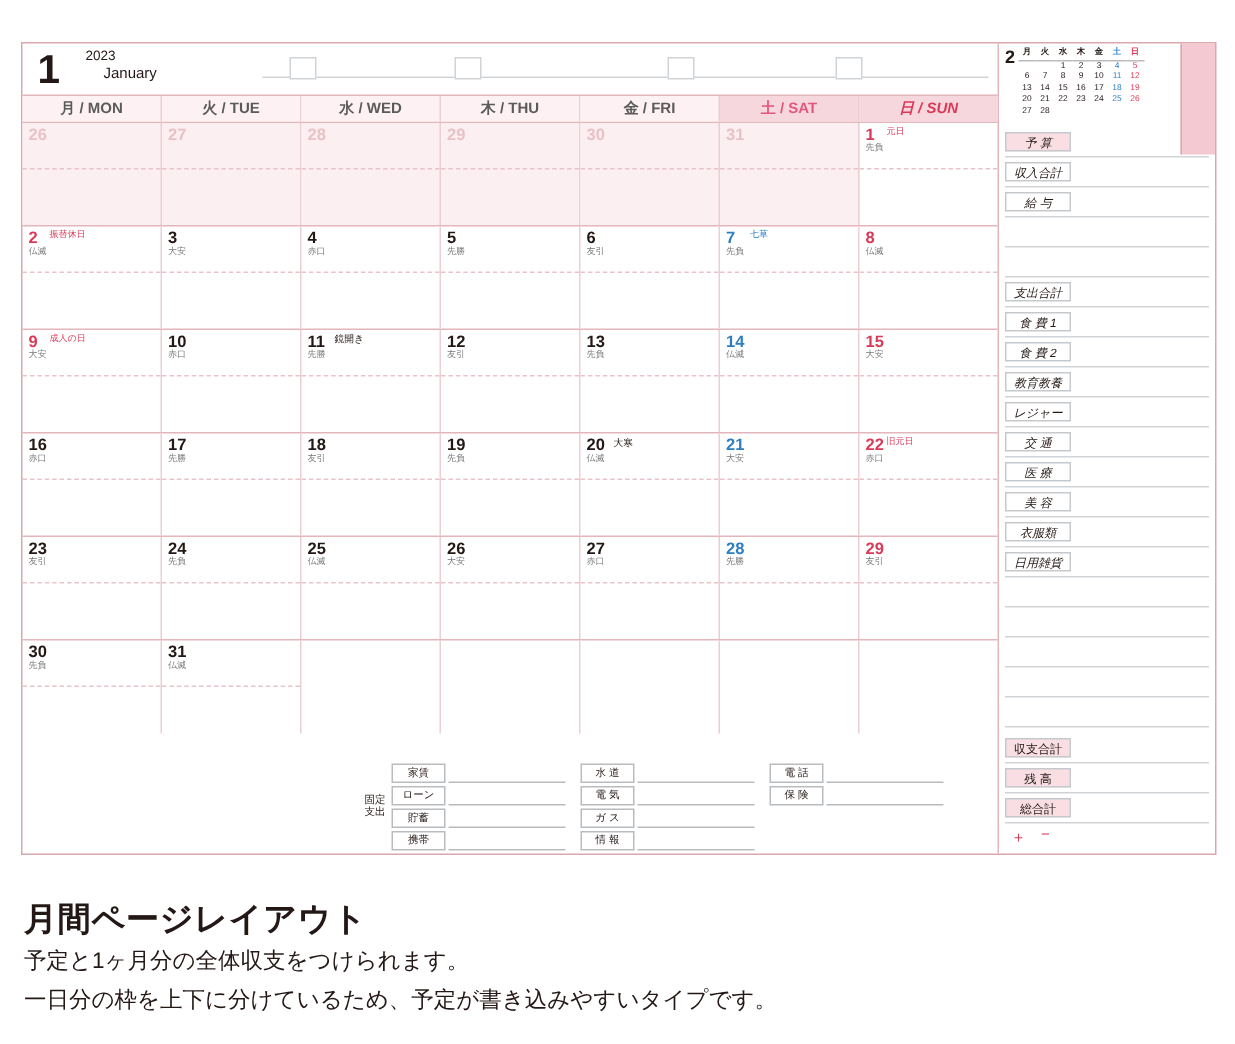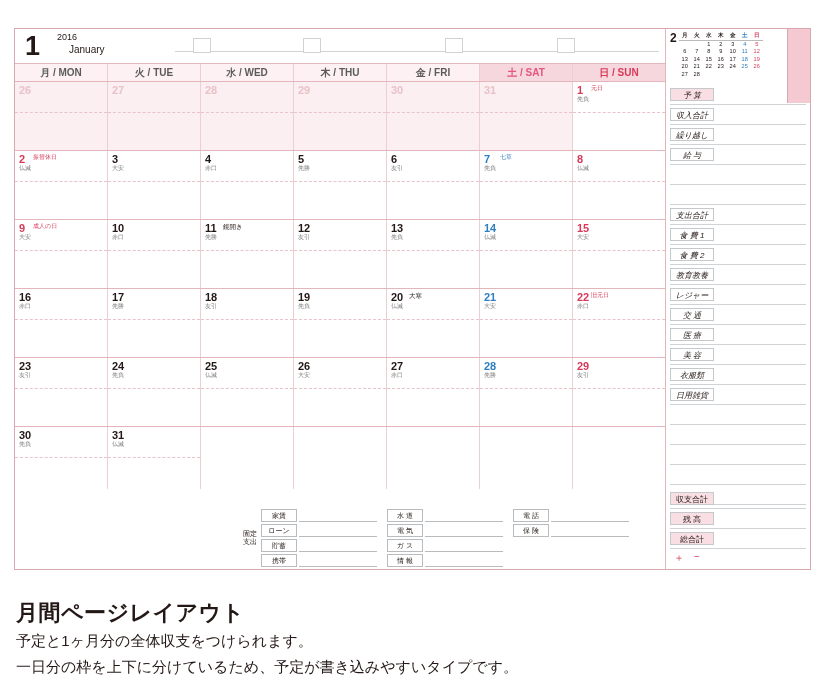--- a/index.html
+++ b/index.html
@@ -18,21 +18,21 @@
   .month-num{position:absolute;left:10px;top:0px;font-size:27px;font-weight:bold;color:#231815;line-height:34px;}
   .month-year{position:absolute;left:42px;top:3px;font-size:9px;color:#231815;line-height:11px;}
   .month-name{position:absolute;left:54px;top:15px;font-size:10px;color:#231815;line-height:12px;}
   .hdr-boxes{position:absolute;left:160px;top:9px;right:6px;height:15px;}
   .hdr-line{position:absolute;left:0;right:0;top:13px;border-bottom:1px solid #cfd3d6;}
   .hdr-box{position:absolute;top:0;width:16px;height:13px;border:1px solid #cfd3d6;background:#fff;}
 
   
   .dow-row{display:flex;height:17px;border-bottom:1px solid #e3b6bc;justify-content:center;}
   .dow{flex:1;font-size:10px;text-align:center;line-height:17px;border-right:1px solid #eccfd3;background:#fdf1f3;color:#5b5b5b;font-weight:bold;}
-  .dow:last-child{border-right:none;}
+  .dow:last-child{border-right:none;font-style:italic;}
   .dow.sat{background:#f6d7dd;color:#e3577d;}
   .dow.sun{background:#f6d7dd;color:#d93a58;}
 
   
   .weeks{position:relative;}
   .week{display:flex;border-bottom:1px solid #e3b6bc;height:68px;}
   .week.first{height:68px;}
   .week.last{border-bottom:none;height:62px;}
   .cell{flex:1;position:relative;border-right:1px solid #eccfd3;}
   .cell:last-child{border-right:none;}
@@ -92,21 +92,21 @@
 
 <div class="page">
 
   <div class="planner">
     <div class="sheet-inner">
 
       <div class="cal-area">
 
         <div class="cal-header">
           <div class="month-num">1</div>
-          <div class="month-year">2016</div>
+          <div class="month-year">2023</div>
           <div class="month-name">January</div>
           <div class="hdr-boxes">
             <div class="hdr-line"></div>
             <div class="hdr-box" style="left:18px;"></div>
             <div class="hdr-box" style="left:128px;"></div>
             <div class="hdr-box" style="left:270px;"></div>
             <div class="hdr-box" style="left:382px;"></div>
           </div>
         </div>
 
@@ -456,24 +456,20 @@
         <div class="budget">
           <div class="b-row">
             <div class="b-name pink">予 算</div>
             <div class="b-val"></div>
           </div>
           <div class="b-row">
             <div class="b-name">収入合計</div>
             <div class="b-val"></div>
           </div>
           <div class="b-row">
-            <div class="b-name">繰り越し</div>
-            <div class="b-val"></div>
-          </div>
-          <div class="b-row">
             <div class="b-name">給 与</div>
             <div class="b-val"></div>
           </div>
           <div class="b-plain">
               <div class="b-blank"></div>
               <div class="b-val"></div>
             </div>
           <div class="b-plain">
               <div class="b-blank"></div>
               <div class="b-val"></div>

